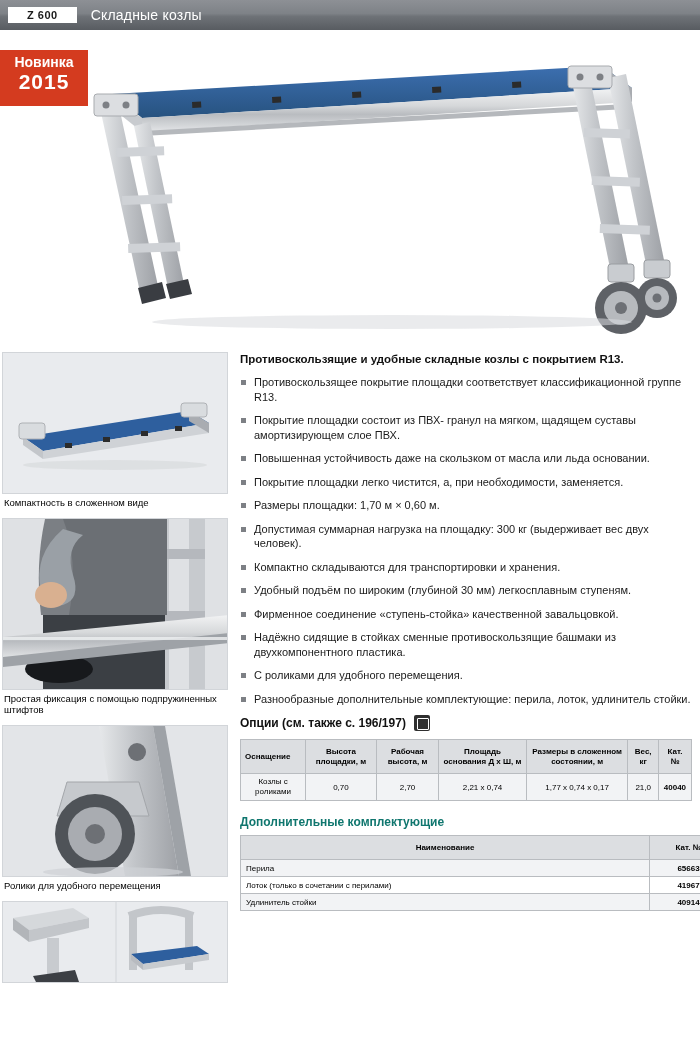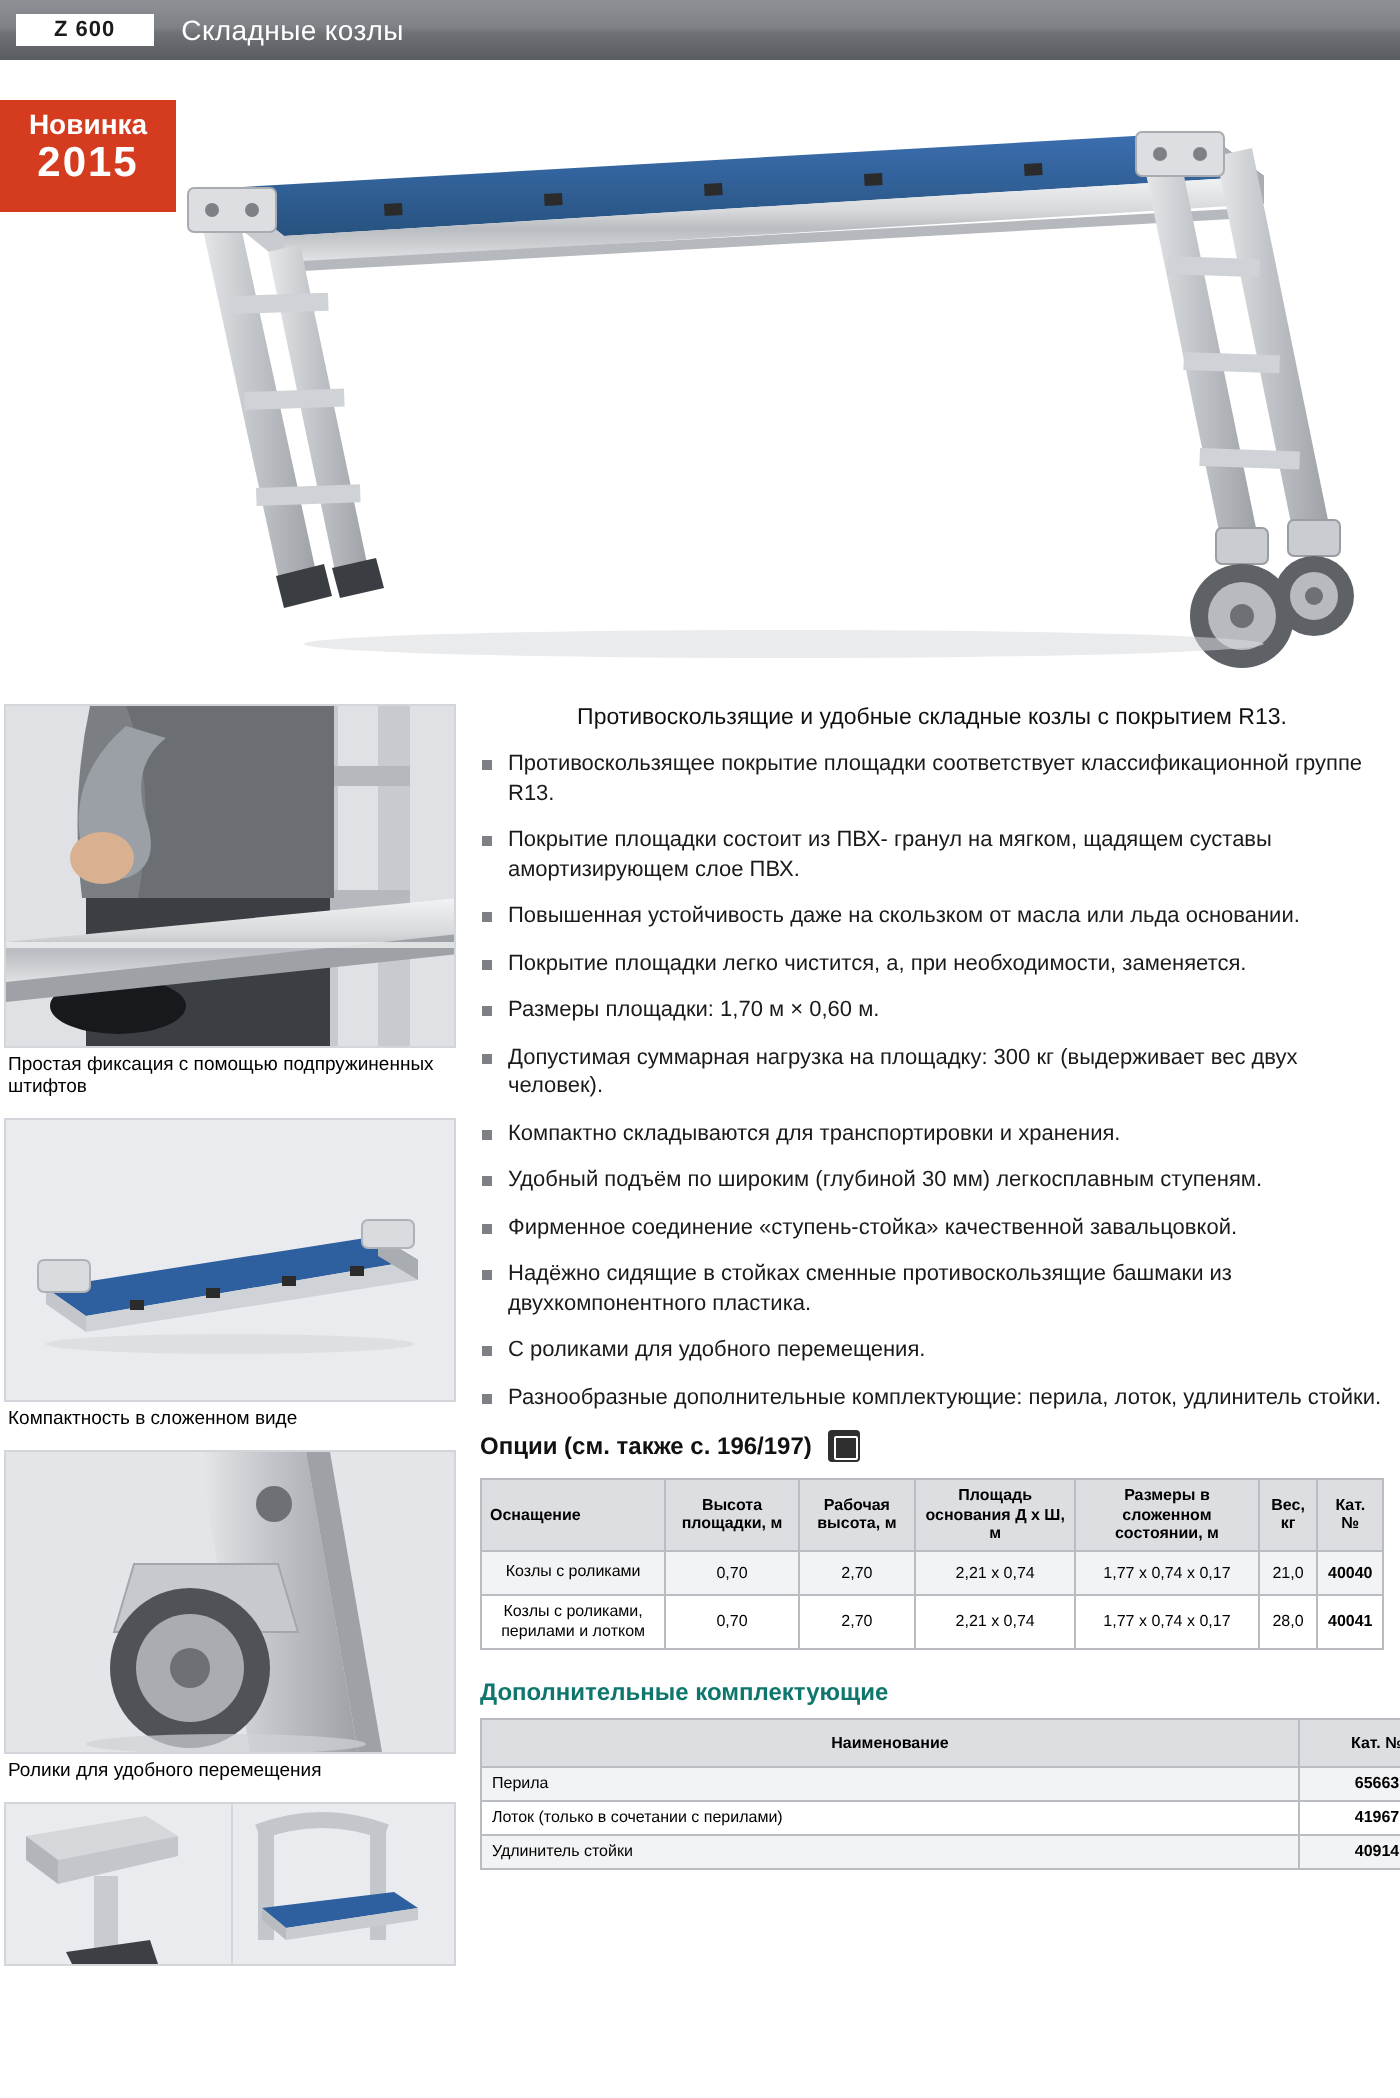--- a/index.html
+++ b/index.html
@@ -89,25 +89,24 @@
 
   
   .right-col {
     position: absolute;
     left: 240px;
     top: 352px;
     width: 452px;
   }
   .lede {
     font-size: 11.5px;
-    font-weight: normal;
+    font-weight: bold;
     color: #111;
     margin-bottom: 9px;
     line-height: 14px;
-    text-align: center;
   }
   ul.features { list-style: none; margin: 0; padding: 0; }
   ul.features li {
     position: relative;
     padding-left: 14px;
     font-size: 11px;
     line-height: 14.5px;
     margin-bottom: 9px;
     color: #1a1a1a;
   }
@@ -281,49 +280,20 @@
     <circle cx="585" cy="262" r="20" fill="#5e6166"></circle>
     <circle cx="585" cy="262" r="12" fill="#b7babe"></circle>
     <circle cx="585" cy="262" r="4.5" fill="#6d7075"></circle>
   </g>
 
   <ellipse cx="320" cy="286" rx="240" ry="7" fill="#d9dbde" opacity=".55"></ellipse>
 </svg>
 </div>
 
 <div class="left-col">
-
-  <div class="thumb-block">
-    <div class="thumb">
-      <svg width="226" height="170" viewBox="0 0 226 170">
-        <rect width="226" height="170" fill="#dfe1e4"></rect>
-
-        <rect x="150" y="0" width="16" height="170" fill="#c7cace"></rect>
-        <rect x="186" y="0" width="16" height="170" fill="#c7cace"></rect>
-        <rect x="150" y="30" width="52" height="10" fill="#b5b8bd"></rect>
-        <rect x="150" y="92" width="52" height="10" fill="#b5b8bd"></rect>
-
-        <path d="M54 0 h110 v96 h-110 z" fill="#6b6f74"></path>
-        <path d="M60 0 q16 40 6 96 h-28 q-6 -50 4 -96 z" fill="#7b7f84"></path>
-
-        <path d="M60 10 q-30 26 -22 62 q4 18 22 14 q18 -6 10 -30 q-8 -26 10 -40 z" fill="#9aa0a6"></path>
-
-        <ellipse cx="48" cy="76" rx="16" ry="13" fill="#d9b090"></ellipse>
-
-        <rect x="40" y="96" width="122" height="74" fill="#3b3f44"></rect>
-
-        <ellipse cx="56" cy="150" rx="34" ry="14" fill="#17191c"></ellipse>
-
-        <polygon points="0,118 226,96 226,116 0,140" fill="url(#alum)"></polygon>
-        <polygon points="0,138 226,114 226,124 0,148" fill="#9ea2a7"></polygon>
-        <rect x="0" y="118" width="226" height="3" fill="#eef0f1" opacity=".8"></rect>
-      </svg>
-    </div>
-    <div class="caption">Простая фиксация с помощью подпружиненных штифтов</div>
-  </div>
 
   <div class="thumb-block">
     <div class="thumb">
       <svg width="226" height="140" viewBox="0 0 226 140">
         <rect width="226" height="140" fill="#e9ebee"></rect>
         <polygon points="20,84 186,58 206,70 40,98" fill="#2e5f9e"></polygon>
         <polygon points="20,84 40,98 40,106 20,92" fill="#c3c6ca"></polygon>
         <polygon points="40,98 206,70 206,80 40,106" fill="#cfd2d6"></polygon>
         <polygon points="186,58 206,70 206,80 186,68" fill="#a9acb1"></polygon>
         <g fill="#2b2b2b">
@@ -335,20 +305,49 @@
         <rect x="16" y="70" width="26" height="16" rx="3" fill="#d9dcdf" stroke="#aeb1b5"></rect>
         <rect x="178" y="50" width="26" height="14" rx="3" fill="#d9dcdf" stroke="#aeb1b5"></rect>
         <ellipse cx="112" cy="112" rx="92" ry="5" fill="#d5d8db" opacity=".6"></ellipse>
       </svg>
     </div>
     <div class="caption">Компактность в сложенном виде</div>
   </div>
 
   <div class="thumb-block">
     <div class="thumb">
+      <svg width="226" height="170" viewBox="0 0 226 170">
+        <rect width="226" height="170" fill="#dfe1e4"></rect>
+
+        <rect x="150" y="0" width="16" height="170" fill="#c7cace"></rect>
+        <rect x="186" y="0" width="16" height="170" fill="#c7cace"></rect>
+        <rect x="150" y="30" width="52" height="10" fill="#b5b8bd"></rect>
+        <rect x="150" y="92" width="52" height="10" fill="#b5b8bd"></rect>
+
+        <path d="M54 0 h110 v96 h-110 z" fill="#6b6f74"></path>
+        <path d="M60 0 q16 40 6 96 h-28 q-6 -50 4 -96 z" fill="#7b7f84"></path>
+
+        <path d="M60 10 q-30 26 -22 62 q4 18 22 14 q18 -6 10 -30 q-8 -26 10 -40 z" fill="#9aa0a6"></path>
+
+        <ellipse cx="48" cy="76" rx="16" ry="13" fill="#d9b090"></ellipse>
+
+        <rect x="40" y="96" width="122" height="74" fill="#3b3f44"></rect>
+
+        <ellipse cx="56" cy="150" rx="34" ry="14" fill="#17191c"></ellipse>
+
+        <polygon points="0,118 226,96 226,116 0,140" fill="url(#alum)"></polygon>
+        <polygon points="0,138 226,114 226,124 0,148" fill="#9ea2a7"></polygon>
+        <rect x="0" y="118" width="226" height="3" fill="#eef0f1" opacity=".8"></rect>
+      </svg>
+    </div>
+    <div class="caption">Простая фиксация с помощью подпружиненных штифтов</div>
+  </div>
+
+  <div class="thumb-block">
+    <div class="thumb">
       <svg width="226" height="150" viewBox="0 0 226 150">
         <rect width="226" height="150" fill="#e3e5e8"></rect>
 
         <polygon points="96,0 150,0 176,150 122,150" fill="url(#alum2)"></polygon>
         <polygon points="150,0 162,0 188,150 176,150" fill="#9ea2a7"></polygon>
         <circle cx="134" cy="26" r="9" fill="#6d7075"></circle>
 
         <path d="M64 56 h72 l10 34 h-92 z" fill="#c6c9cd" stroke="#a3a6aa"></path>
 
         <circle cx="92" cy="108" r="40" fill="#4f5358"></circle>
@@ -424,29 +423,20 @@
     <tbody>
       <tr>
         <td class="first">Козлы с роликами</td>
         <td>0,70</td>
         <td>2,70</td>
         <td>2,21 х 0,74</td>
         <td>1,77 х 0,74 х 0,17</td>
         <td>21,0</td>
         <td class="code">40040</td>
       </tr>
-      <tr>
-        <td class="first">Козлы с роликами, перилами и лотком</td>
-        <td>0,70</td>
-        <td>2,70</td>
-        <td>2,21 х 0,74</td>
-        <td>1,77 х 0,74 х 0,17</td>
-        <td>28,0</td>
-        <td class="code">40041</td>
-      </tr>
     </tbody>
   </table>
 
   <div class="addons-head">Дополнительные комплектующие</div>
 
   <table class="addons">
     <thead>
       <tr>
         <th>Наименование</th>
         <th class="c2">Кат. №</th>

